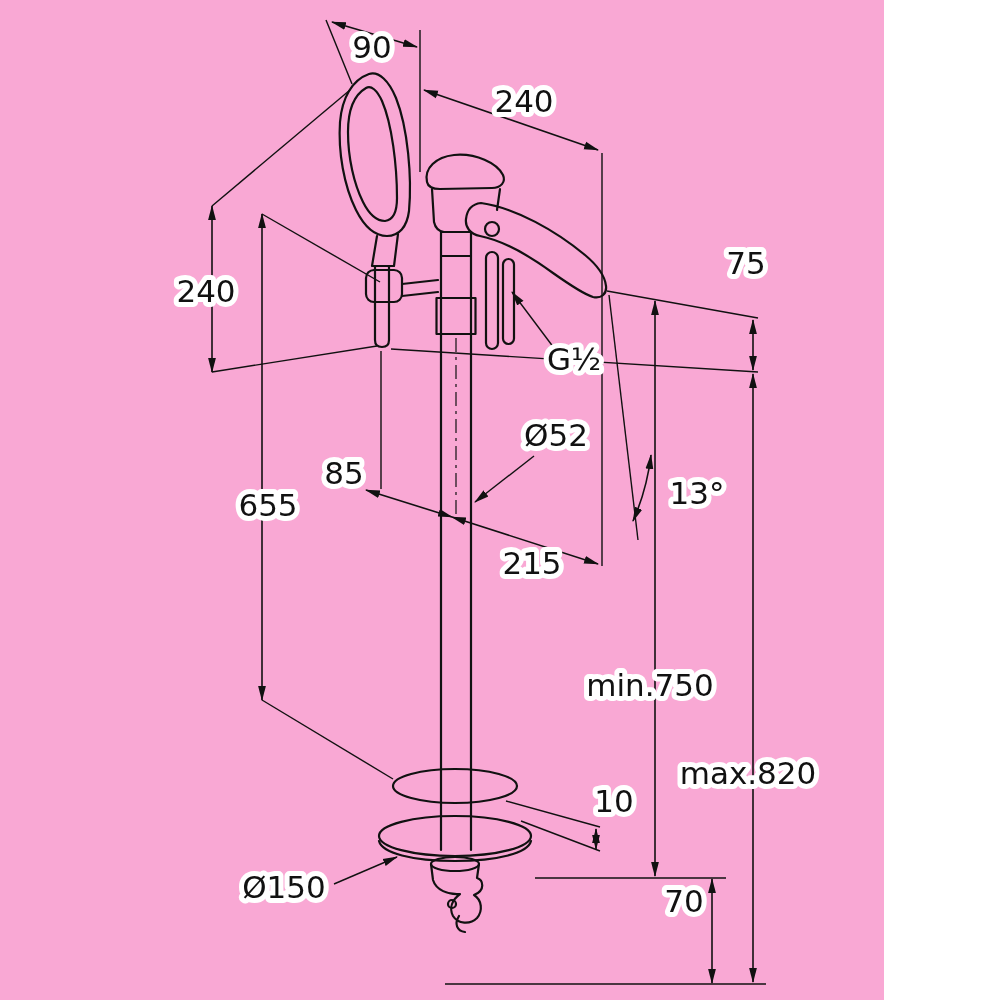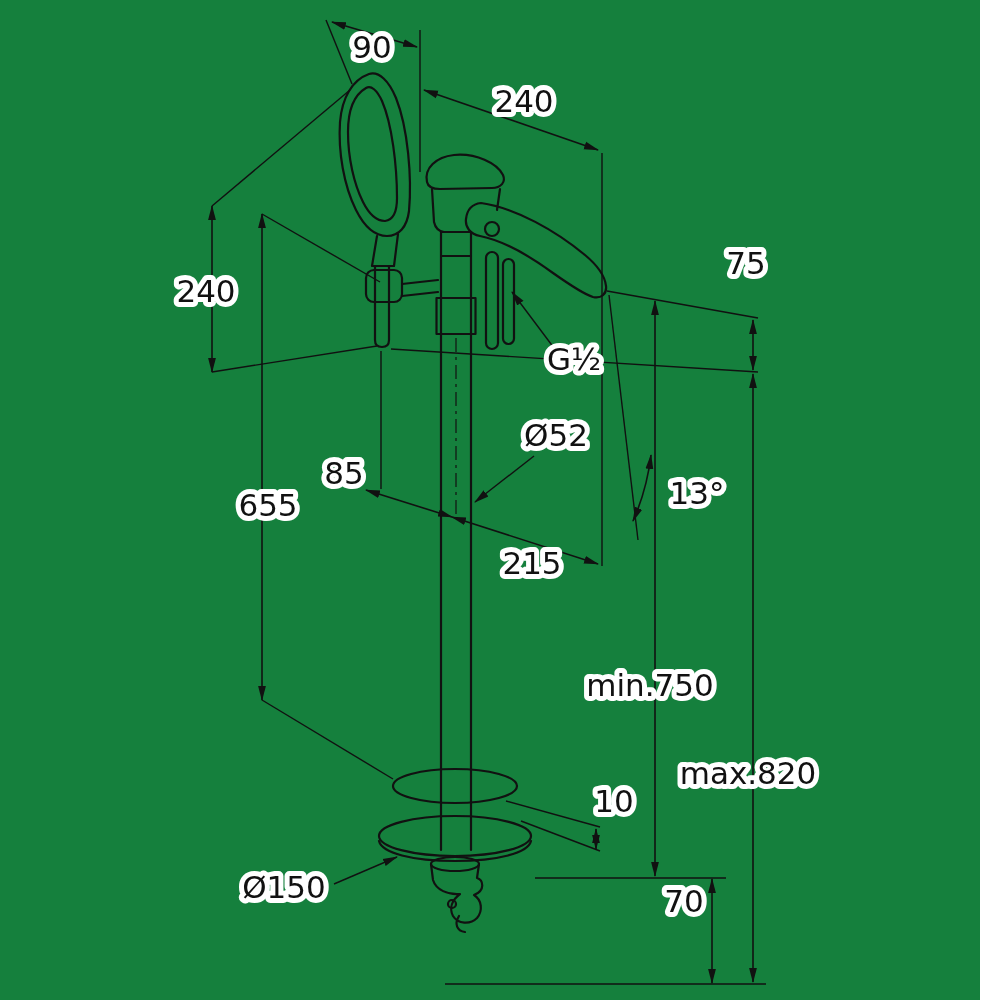--- a/index.html
+++ b/index.html
@@ -1,16 +1,16 @@
 <!DOCTYPE html>
 <html><head>
 <meta charset="utf-8">
 <style>
   html,body { margin:0; padding:0; background:#ffffff; }
-  .canvas { position:relative; width:980px; height:1000px; background:#15803d; overflow:hidden; }
+  .canvas { position:relative; width:884px; height:1000px; background:#f9a8d4; overflow:hidden; }
   svg { display:block; }
   .f  { fill:none; stroke:#111111; stroke-width:2.2; stroke-linecap:round; stroke-linejoin:round; }
   .d  { fill:none; stroke:#111111; stroke-width:1.6; }
   .e  { fill:none; stroke:#111111; stroke-width:1.4; }
   .cl { fill:none; stroke:#111111; stroke-width:1.2; stroke-dasharray:14 5 3 5; }
   .lbl {
     font-family:"DejaVu Sans","Liberation Sans",sans-serif;
     font-size:31px; fill:#111111;
     stroke:#ffffff; stroke-width:10px; paint-order:stroke; stroke-linejoin:round;
   }

